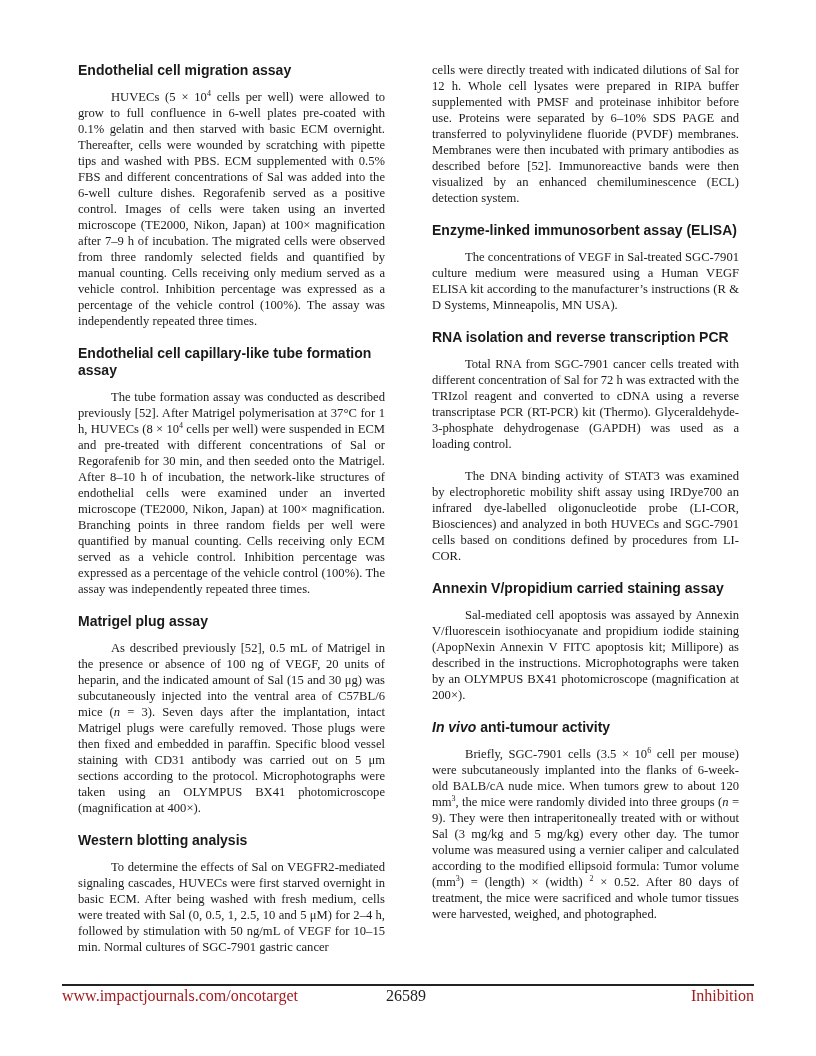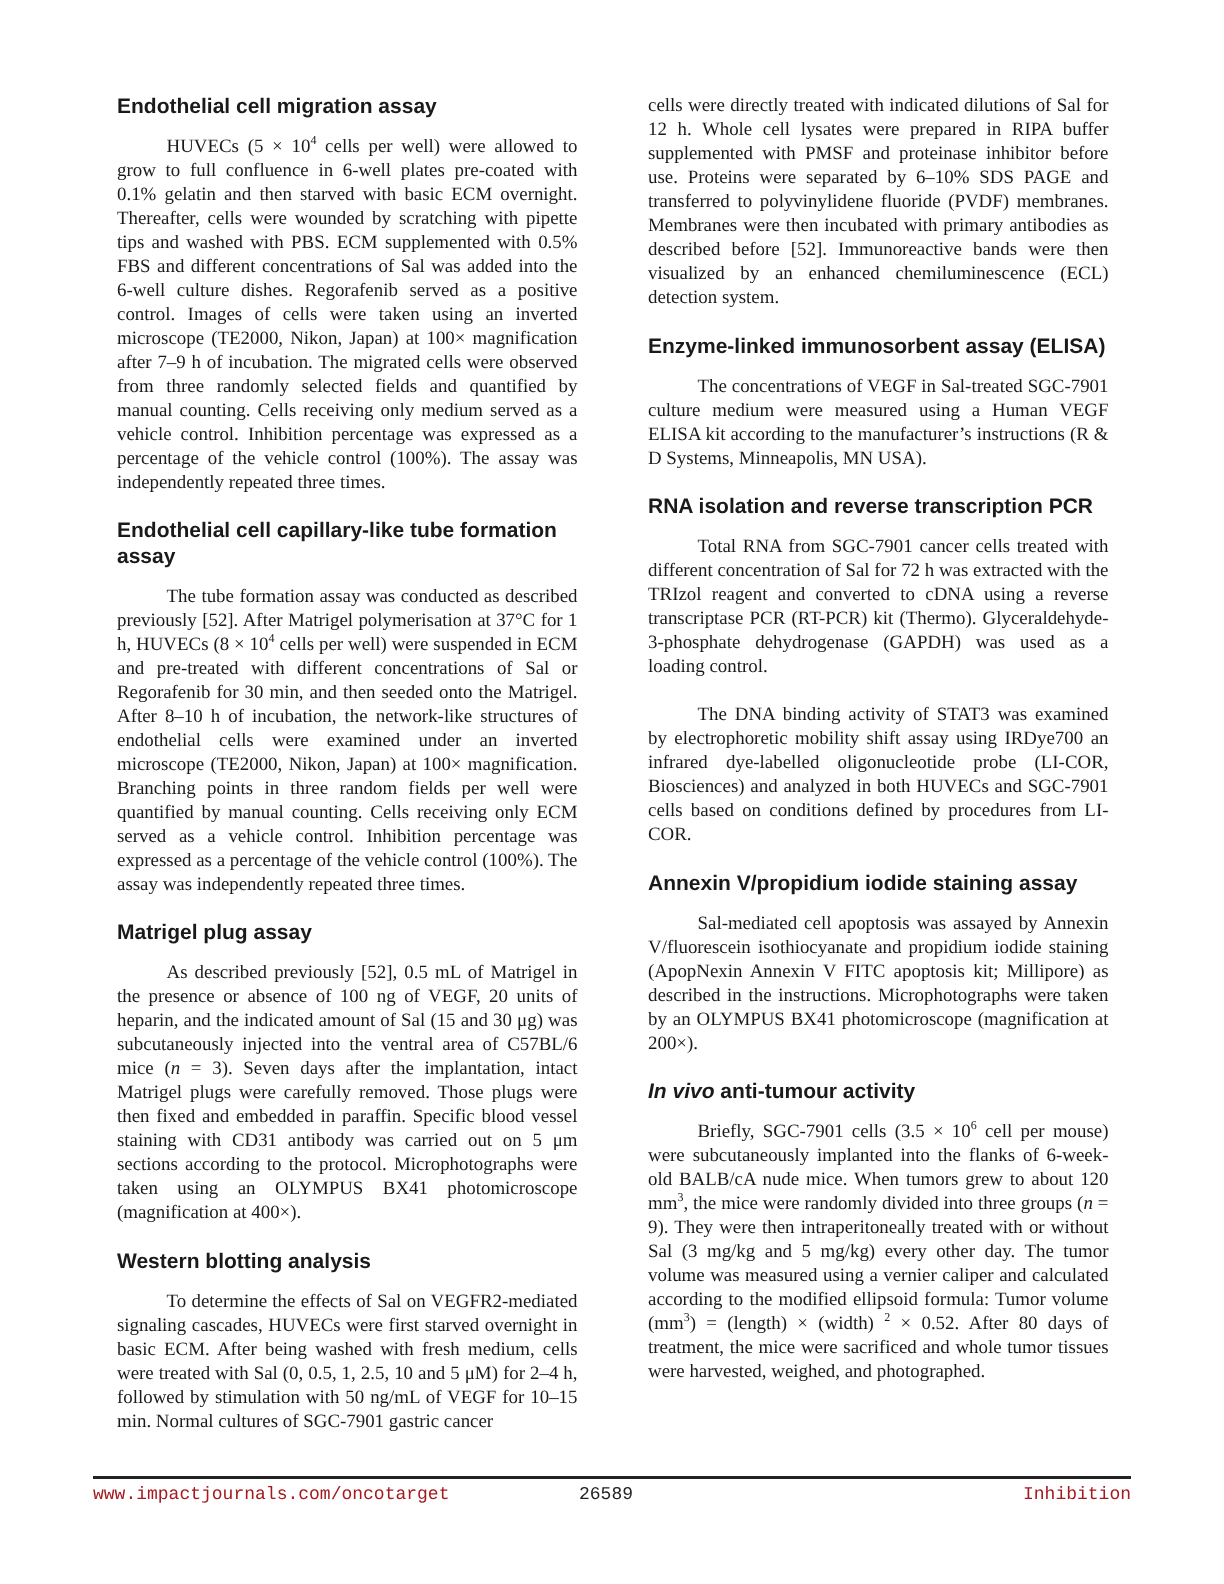--- a/index.html
+++ b/index.html
@@ -20,22 +20,22 @@
     p {
       margin: 0 0 16px 0; text-align: justify; text-indent: 33px;
     }
     p.noindent { text-indent: 0; }
     .sec { margin-bottom: 0; }
     sup { font-size: 8px; line-height: 0; vertical-align: super; }
     .footer-rule {
       position: absolute; left: 62px; top: 984px; width: 692px; height: 2px; background: #222;
     }
     .footer {
-      position: absolute; top: 989px; font-family: Liberation Mono, monospace;
-      font-size: 12px; line-height: 14px;
+      position: absolute; top: 989px; font-family: Liberation Serif, serif;
+      font-size: 16px; line-height: 14px;
     }
     .footer-url { left: 62px; color: #a31a1f; }
     .footer-page { left: 386px; color: #222; }
     .footer-journal { right: 62px; color: #a31a1f; }
   </style>
 </head>
 <body>
 
 <div class="page">
 
@@ -65,21 +65,21 @@
       <p>The concentrations of VEGF in Sal-treated SGC-7901 culture medium were measured using a Human VEGF ELISA kit according to the manufacturer’s instructions (R &amp; D Systems, Minneapolis, MN USA).</p>
     </div>
     <div class="sec">
       <h3>RNA isolation and reverse transcription PCR</h3>
       <p>Total RNA from SGC-7901 cancer cells treated with different concentration of Sal for 72 h was extracted with the TRIzol reagent and converted to cDNA using a reverse transcriptase PCR (RT-PCR) kit (Thermo). Glyceraldehyde-3-phosphate dehydrogenase (GAPDH) was used as a loading control.</p>
     </div>
     <div class="sec">
       <p>The DNA binding activity of STAT3 was examined by electrophoretic mobility shift assay using IRDye700 an infrared dye-labelled oligonucleotide probe (LI-COR, Biosciences) and analyzed in both HUVECs and SGC-7901 cells based on conditions defined by procedures from LI-COR.</p>
     </div>
     <div class="sec">
-      <h3>Annexin V/propidium iodide staining assay</h3>
+      <h3>Annexin V/propidium carried staining assay</h3>
       <p>Sal-mediated cell apoptosis was assayed by Annexin V/fluorescein isothiocyanate and propidium iodide staining (ApopNexin Annexin V FITC apoptosis kit; Millipore) as described in the instructions. Microphotographs were taken by an OLYMPUS BX41 photomicroscope (magnification at 200×).</p>
     </div>
     <div class="sec">
       <h3><i>In vivo</i> anti-tumour activity</h3>
       <p>Briefly, SGC-7901 cells (3.5 × 10<sup>6</sup> cell per mouse) were subcutaneously implanted into the flanks of 6-week-old BALB/cA nude mice. When tumors grew to about 120 mm<sup>3</sup>, the mice were randomly divided into three groups (<i>n</i> = 9). They were then intraperitoneally treated with or without Sal (3 mg/kg and 5 mg/kg) every other day. The tumor volume was measured using a vernier caliper and calculated according to the modified ellipsoid formula: Tumor volume (mm<sup>3</sup>) = (length) × (width) <sup>2</sup> × 0.52. After 80 days of treatment, the mice were sacrificed and whole tumor tissues were harvested, weighed, and photographed.</p>
     </div>
   </div>
 
   <div class="footer-rule"></div>
   <a class="footer footer-url">www.impactjournals.com/oncotarget</a>

